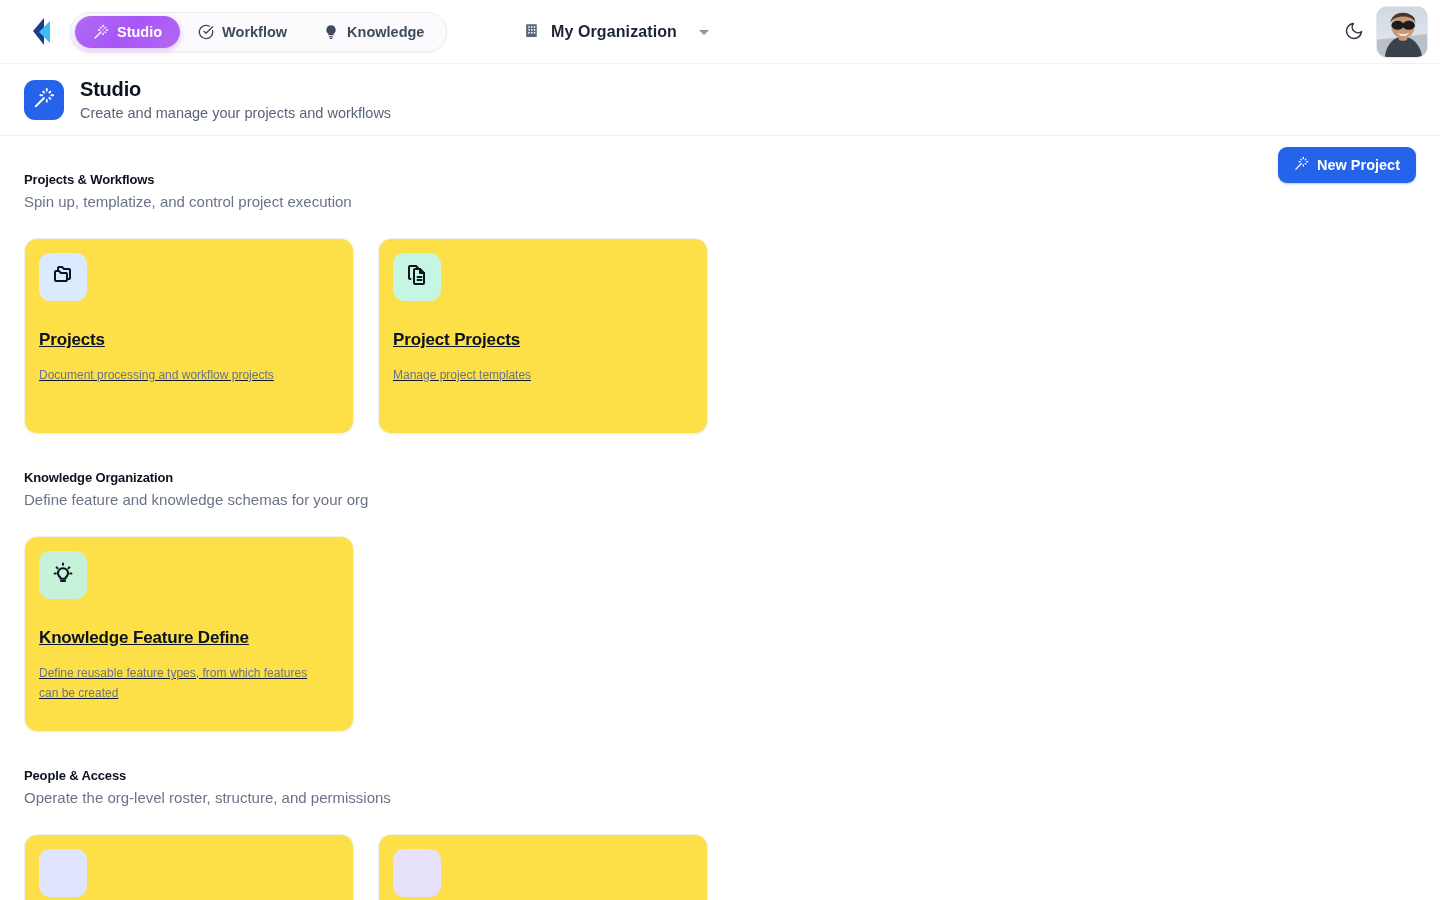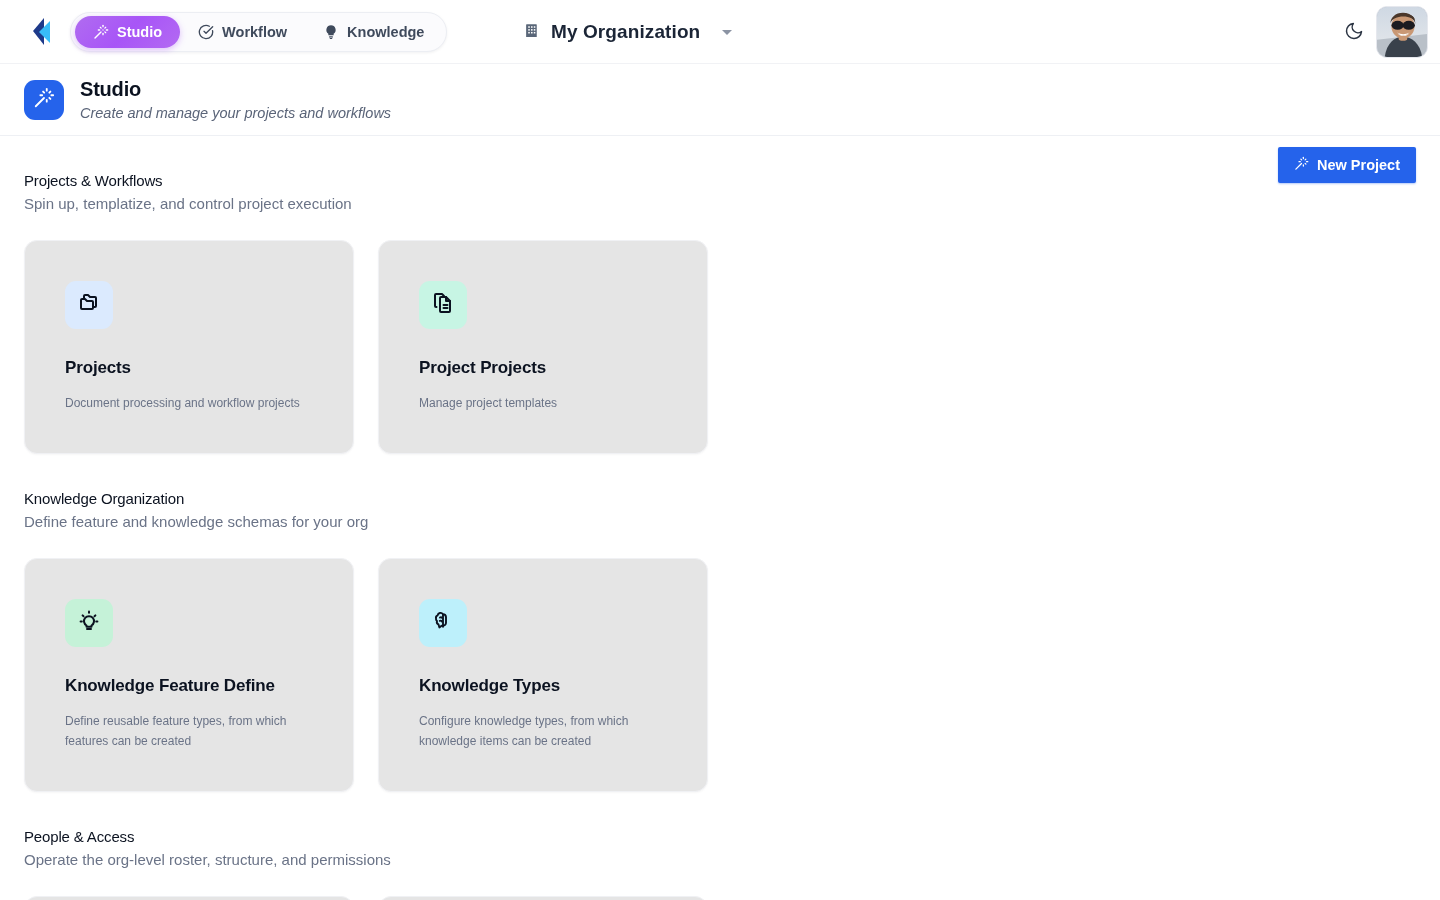--- a/index.html
+++ b/index.html
@@ -84,21 +84,21 @@
     display: flex;
     align-items: center;
     gap: 10px;
     cursor: pointer;
     background: transparent;
     border: none;
     font-family: inherit;
     padding: 0;
   }
   .org-name {
-    font-size: 19px;
+    font-size: 16px;
     font-weight: 700;
     color: #1b2536;
     letter-spacing: 0.1px;
   }
   .org-caret {
     margin-left: 12px;
     width: 0; height: 0;
     border-left: 5px solid transparent;
     border-right: 5px solid transparent;
     border-top: 5px solid #8b93a3;
@@ -159,74 +159,74 @@
     font-weight: 700;
     color: #0b1220;
     line-height: 22px;
     letter-spacing: -0.2px;
   }
   .page-sub {
     margin-top: 4px;
     font-size: 14.5px;
     color: #5a6478;
     line-height: 18px;
-    font-style: italic;
   }
 
   .new-project-btn {
     position: absolute;
     right: 24px;
     top: 83px;
     height: 36px;
     background: #2563eb;
     color: #fff;
     border: none;
-    border-radius: 2px;
+    border-radius: 9px;
     display: flex;
     align-items: center;
     gap: 8px;
     padding: 0 16px;
     font-size: 14.5px;
     font-weight: 700;
     font-family: inherit;
     cursor: pointer;
     box-shadow: 0 1px 2px rgba(37,99,235,0.35);
   }
 
   
   .content { padding: 0 24px; }
 
   .section { margin-top: 36px; }
   .section-title {
-    font-size: 15px;
-    font-weight: 400;
+    font-size: 13px;
+    font-weight: 700;
     color: #0b1220;
     letter-spacing: -0.15px;
   }
   .section-sub {
     margin-top: 6px;
     font-size: 15px;
     color: #6a7387;
   }
 
   .card-grid {
     margin-top: 28px;
     display: grid;
     grid-template-columns: repeat(4, 330px);
     column-gap: 24px;
   }
 
   .card {
-    background: #e5e5e5;
+    background: #fde047;
     border: 1px solid #f0f1f4;
     border-radius: 13px;
-    padding: 40px;
+    padding: 14px;
     min-height: 196px;
     cursor: pointer;
     box-shadow: 0 1px 2px rgba(16,24,40,0.035);
+    text-decoration: underline;
   }
 
   .card-icon {
     width: 48px;
     height: 48px;
     border-radius: 11px;
     display: flex;
     align-items: center;
     justify-content: center;
   }
@@ -450,34 +450,20 @@
                 <path d="M18.4 6.4l-.9.9"></path>
               <path d="M3.6 12.4h1.2"></path>
                 <path d="M19.2 12.4h1.2"></path>
             </svg>
           </span>
         </div>
         <div class="card-title">Knowledge Feature Define</div>
         <div class="card-desc">Define reusable feature types, from which features can be created</div>
       </div>
 
-      <div class="card">
-        <div class="card-icon" style="background:#bdf0fb">
-          <span>
-            <svg width="24" height="24" viewBox="0 0 24 24" fill="none" stroke="#0b1220" stroke-width="1.9" stroke-linecap="round" stroke-linejoin="round">
-              <path d="M12 5.2a3 3 0 0 0-5.4 1.2A2.6 2.6 0 0 0 5 9.4a2.7 2.7 0 0 0 1 2.6 2.7 2.7 0 0 0 1.4 3.3l1 3.1 2.2-1.7h1.4a3 3 0 0 0 3-3V8.1a3 3 0 0 0-3-2.9z"></path>
-              <path d="M9 8.6c.6-.5 1.5-.4 2 .2"></path>
-              <path d="M8.8 11.8c.8-.3 1.7 0 2.1.7"></path>
-              <path d="M12 5.4v12.3"></path>
-            </svg>
-          </span>
-        </div>
-        <div class="card-title">Knowledge Types</div>
-        <div class="card-desc">Configure knowledge types, from which knowledge items can be created</div>
-      </div>
 
     </div>
   </div>
 
   <div class="section">
     <div class="section-title">People &amp; Access</div>
     <div class="section-sub">Operate the org-level roster, structure, and permissions</div>
 
     <div class="card-grid">
 

